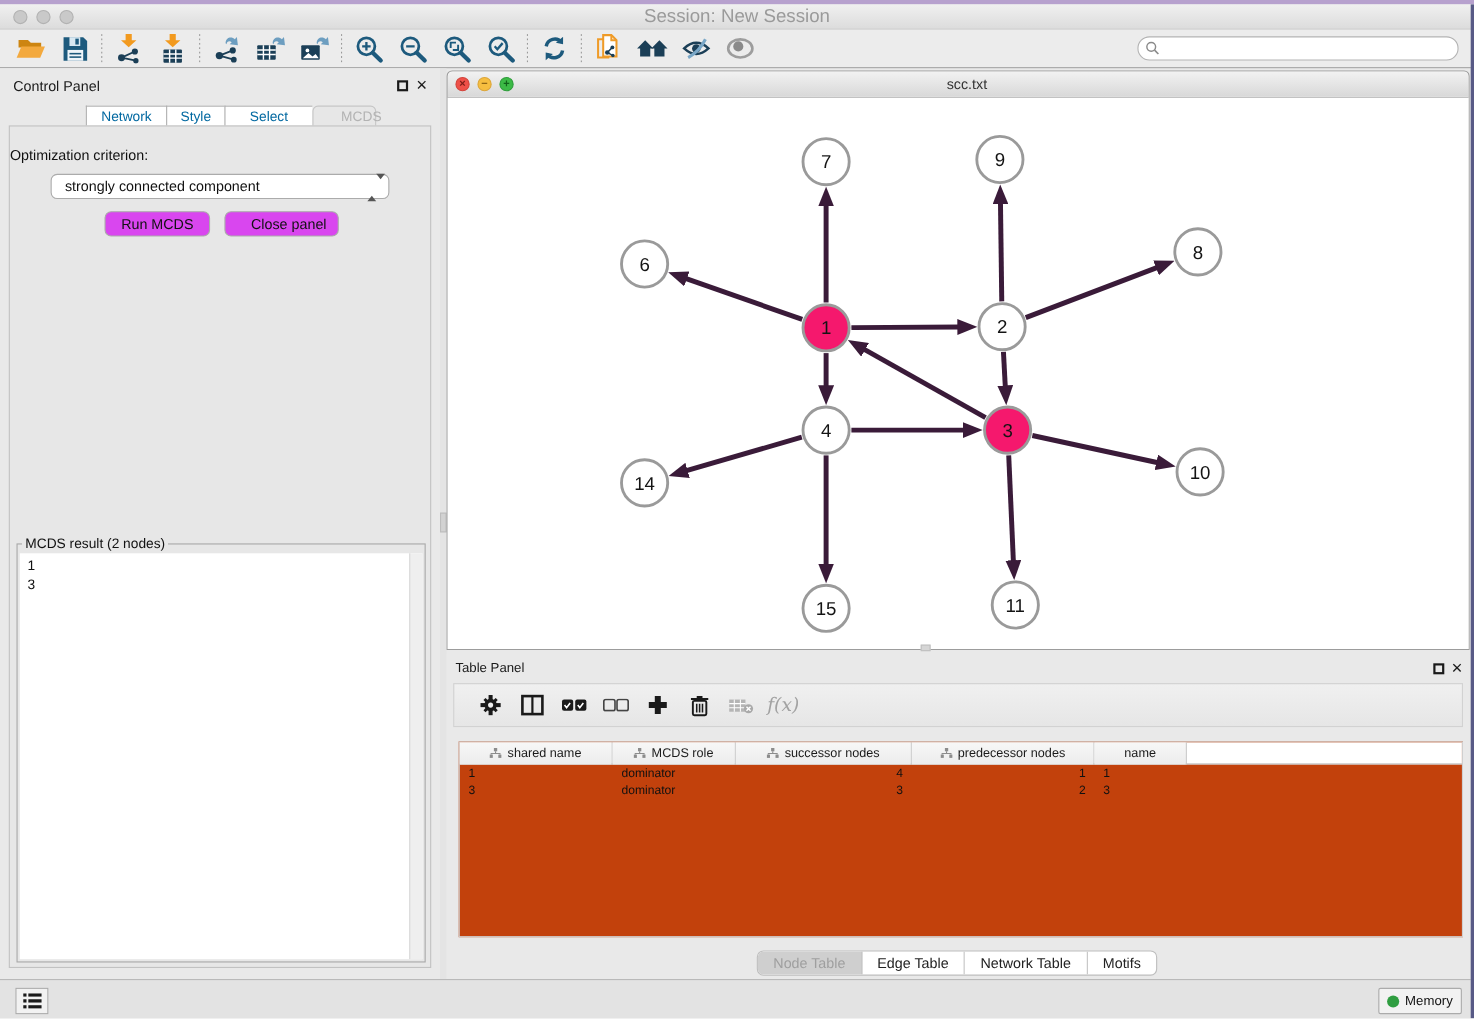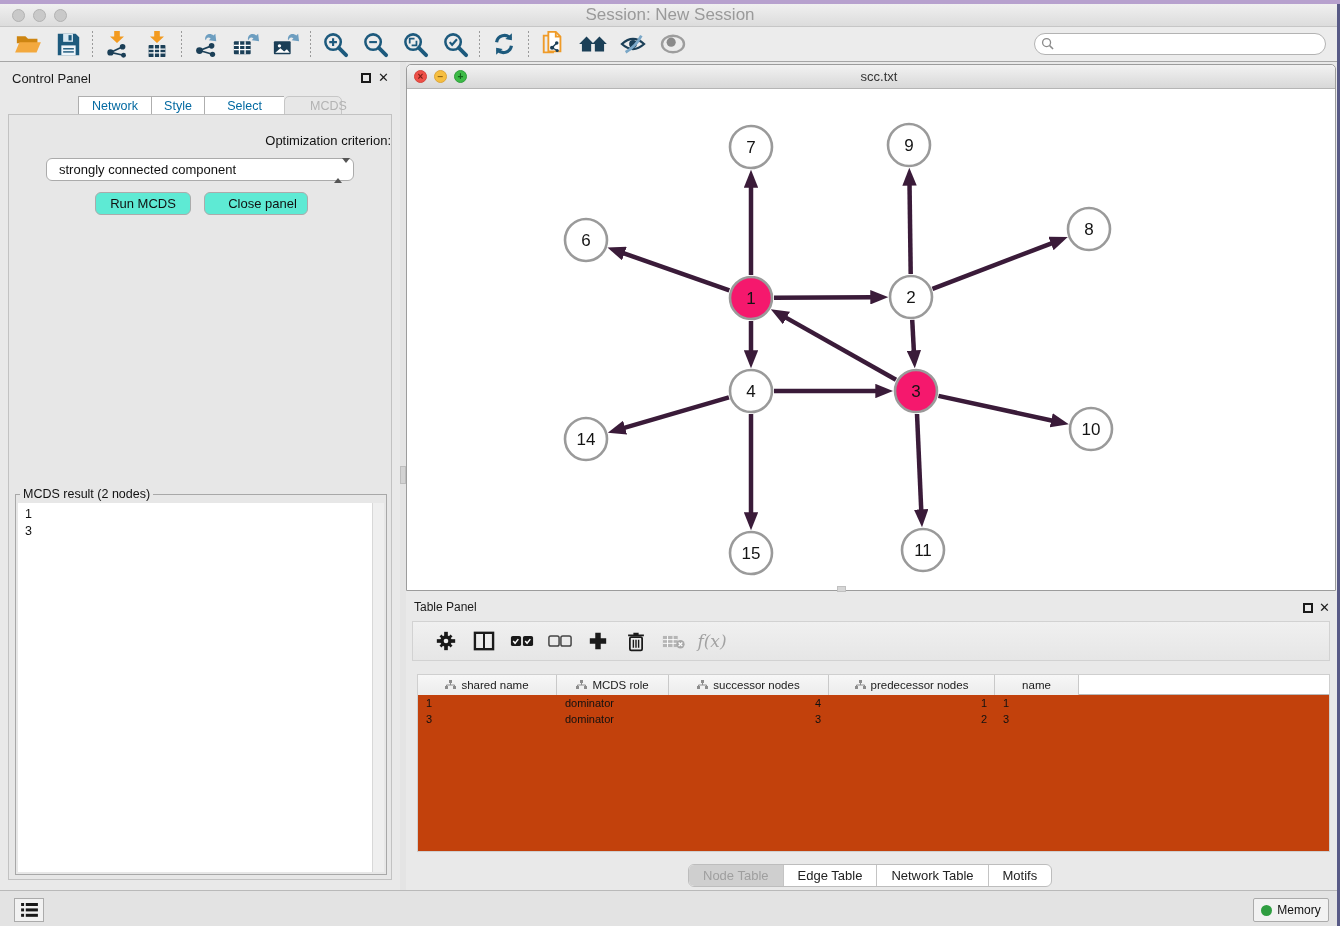--- a/index.html
+++ b/index.html
@@ -40,31 +40,31 @@
   .win-float { position:absolute; width:10px; height:10px; border:2px solid #1a1a1a; top:5px; }
   .win-close { position:absolute; top:2px; font-size:13px; font-weight:bold; color:#1a1a1a; }
   .cp-tabs { position:absolute; left:78px; top:34px; display:flex; }
   .cp-tab { height:20px; border:1px solid #aeaeae; border-right:none; background:#fff;
     font-size:12.5px; color:#0369a1; display:flex; align-items:center; justify-content:center; }
   .cp-tab:last-child { border-right:1px solid #000000;padding-left:31px; }
   .cp-tab.selected { background:#e7e7e7; color:#b3b3b3; border-color:#c6c6c6;
     border-radius:5px 5px 0 0; }
   .cp-content { position:absolute; left:8px; top:52px; width:384px; height:766px;
     background:#e7e7e7; border:1px solid #c2c2c2; }
-  .opt-label { position:absolute; left:0; width:100%; top:18px; text-align:right;
+  .opt-label { position:absolute; left:0; width:100%; top:18px; text-align:left;
     font-size:13px; color:#111; }
   .cp-select { position:absolute; left:37px; top:43px; width:308px; height:23px;
     background:#fff; border:1px solid #ababab; border-radius:6px;
     display:flex; align-items:center; padding-left:12px; font-size:13px; color:#111; }
   .stepper { position:absolute; right:9px; top:4px; width:10px; height:15px; }
   .stepper .up { width:0; height:0; border-left:4px solid transparent; border-right:4px solid transparent;
     border-bottom:5px solid #555; margin-bottom:3px; }
   .stepper .dn { width:0; height:0; border-left:4px solid transparent; border-right:4px solid transparent;
     border-top:5px solid #555; }
-  .cp-btn { position:absolute; top:77px; height:23px; background:#5eead4;
+  .cp-btn { position:absolute; top:77px; height:23px; background:#d946ef;
     border:1px solid #ababab; border-radius:6px; font-size:13px; color:#111;
     font-family:"Liberation Sans","DejaVu Sans",sans-serif; }
   .mcds-fieldset { position:absolute; left:6px; top:372px; width:372px; height:388px;
     border:1px solid #a8a8a8; background:transparent; }
   .mcds-fieldset legend { font-size:12.5px; color:#111; margin-left:4px; padding:0 3px; }
   .mcds-inner { position:absolute; left:2px; right:2px; top:2px; bottom:2px; background:#fff;
     font-size:12.5px; color:#111; padding:3px 0 0 7px; line-height:17px; }
   .mcds-scroll { position:absolute; right:0; top:0; bottom:0; width:12px;
     background:#efefef; border-left:1px solid #d8d8d8; }
 

